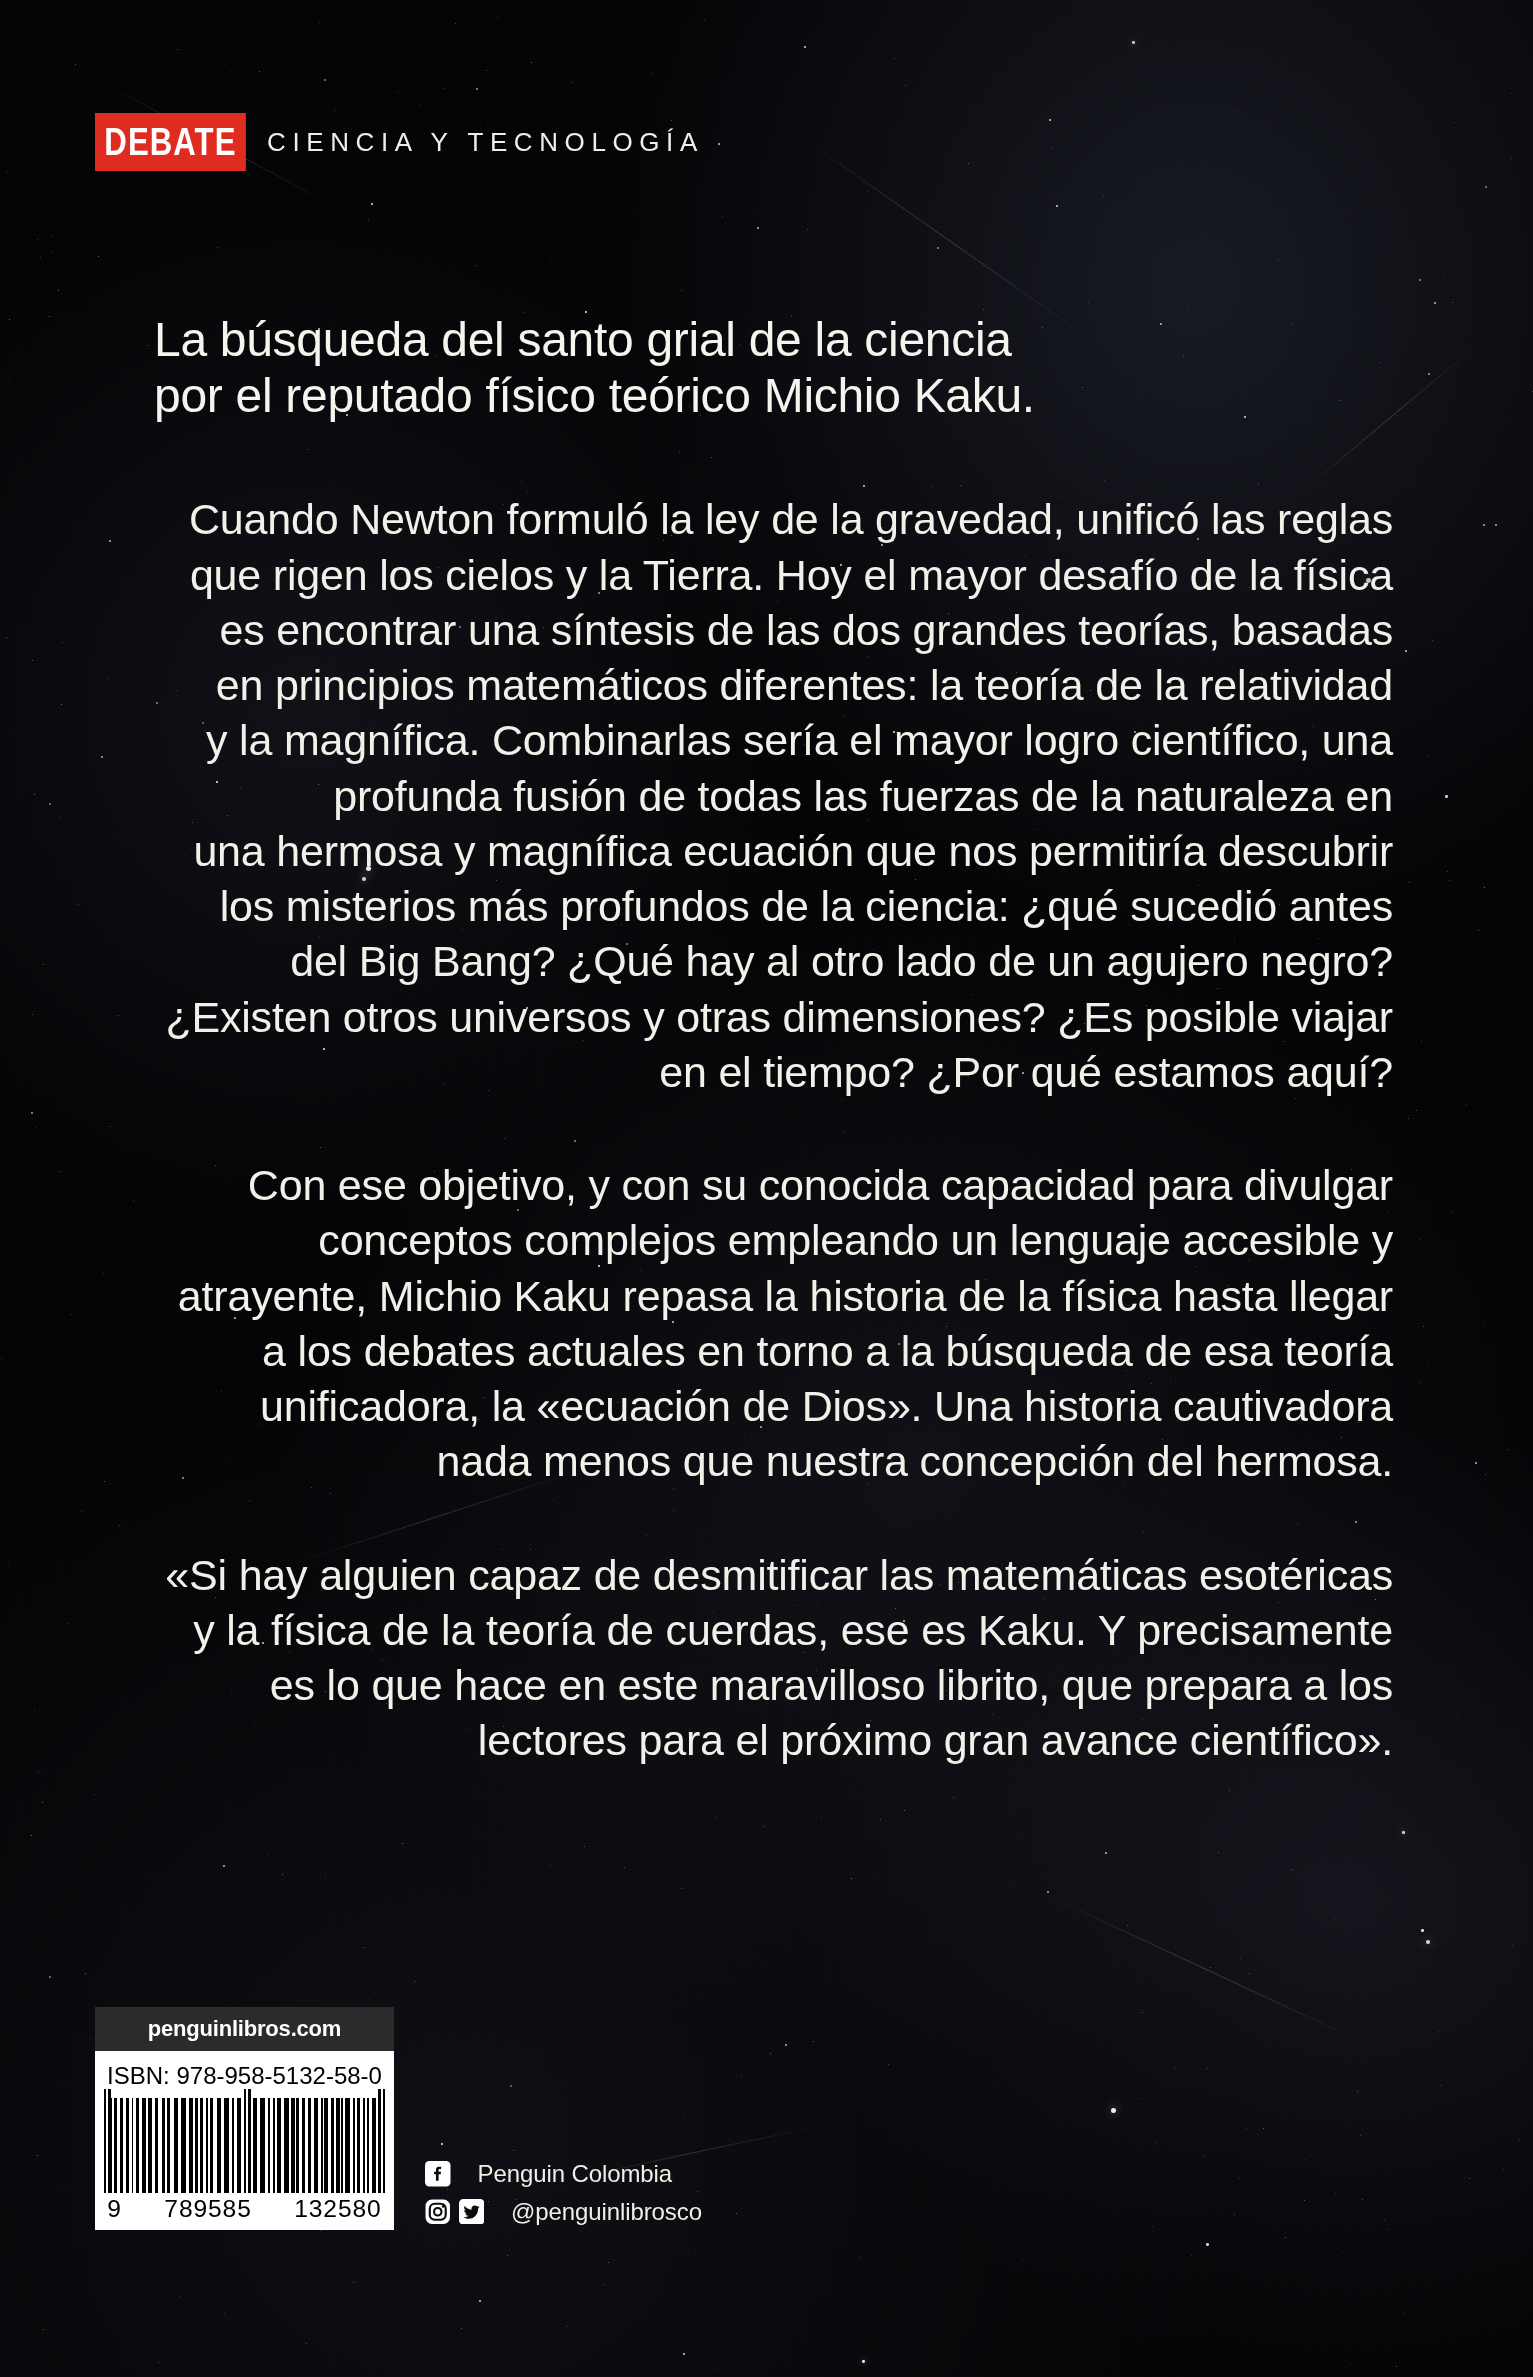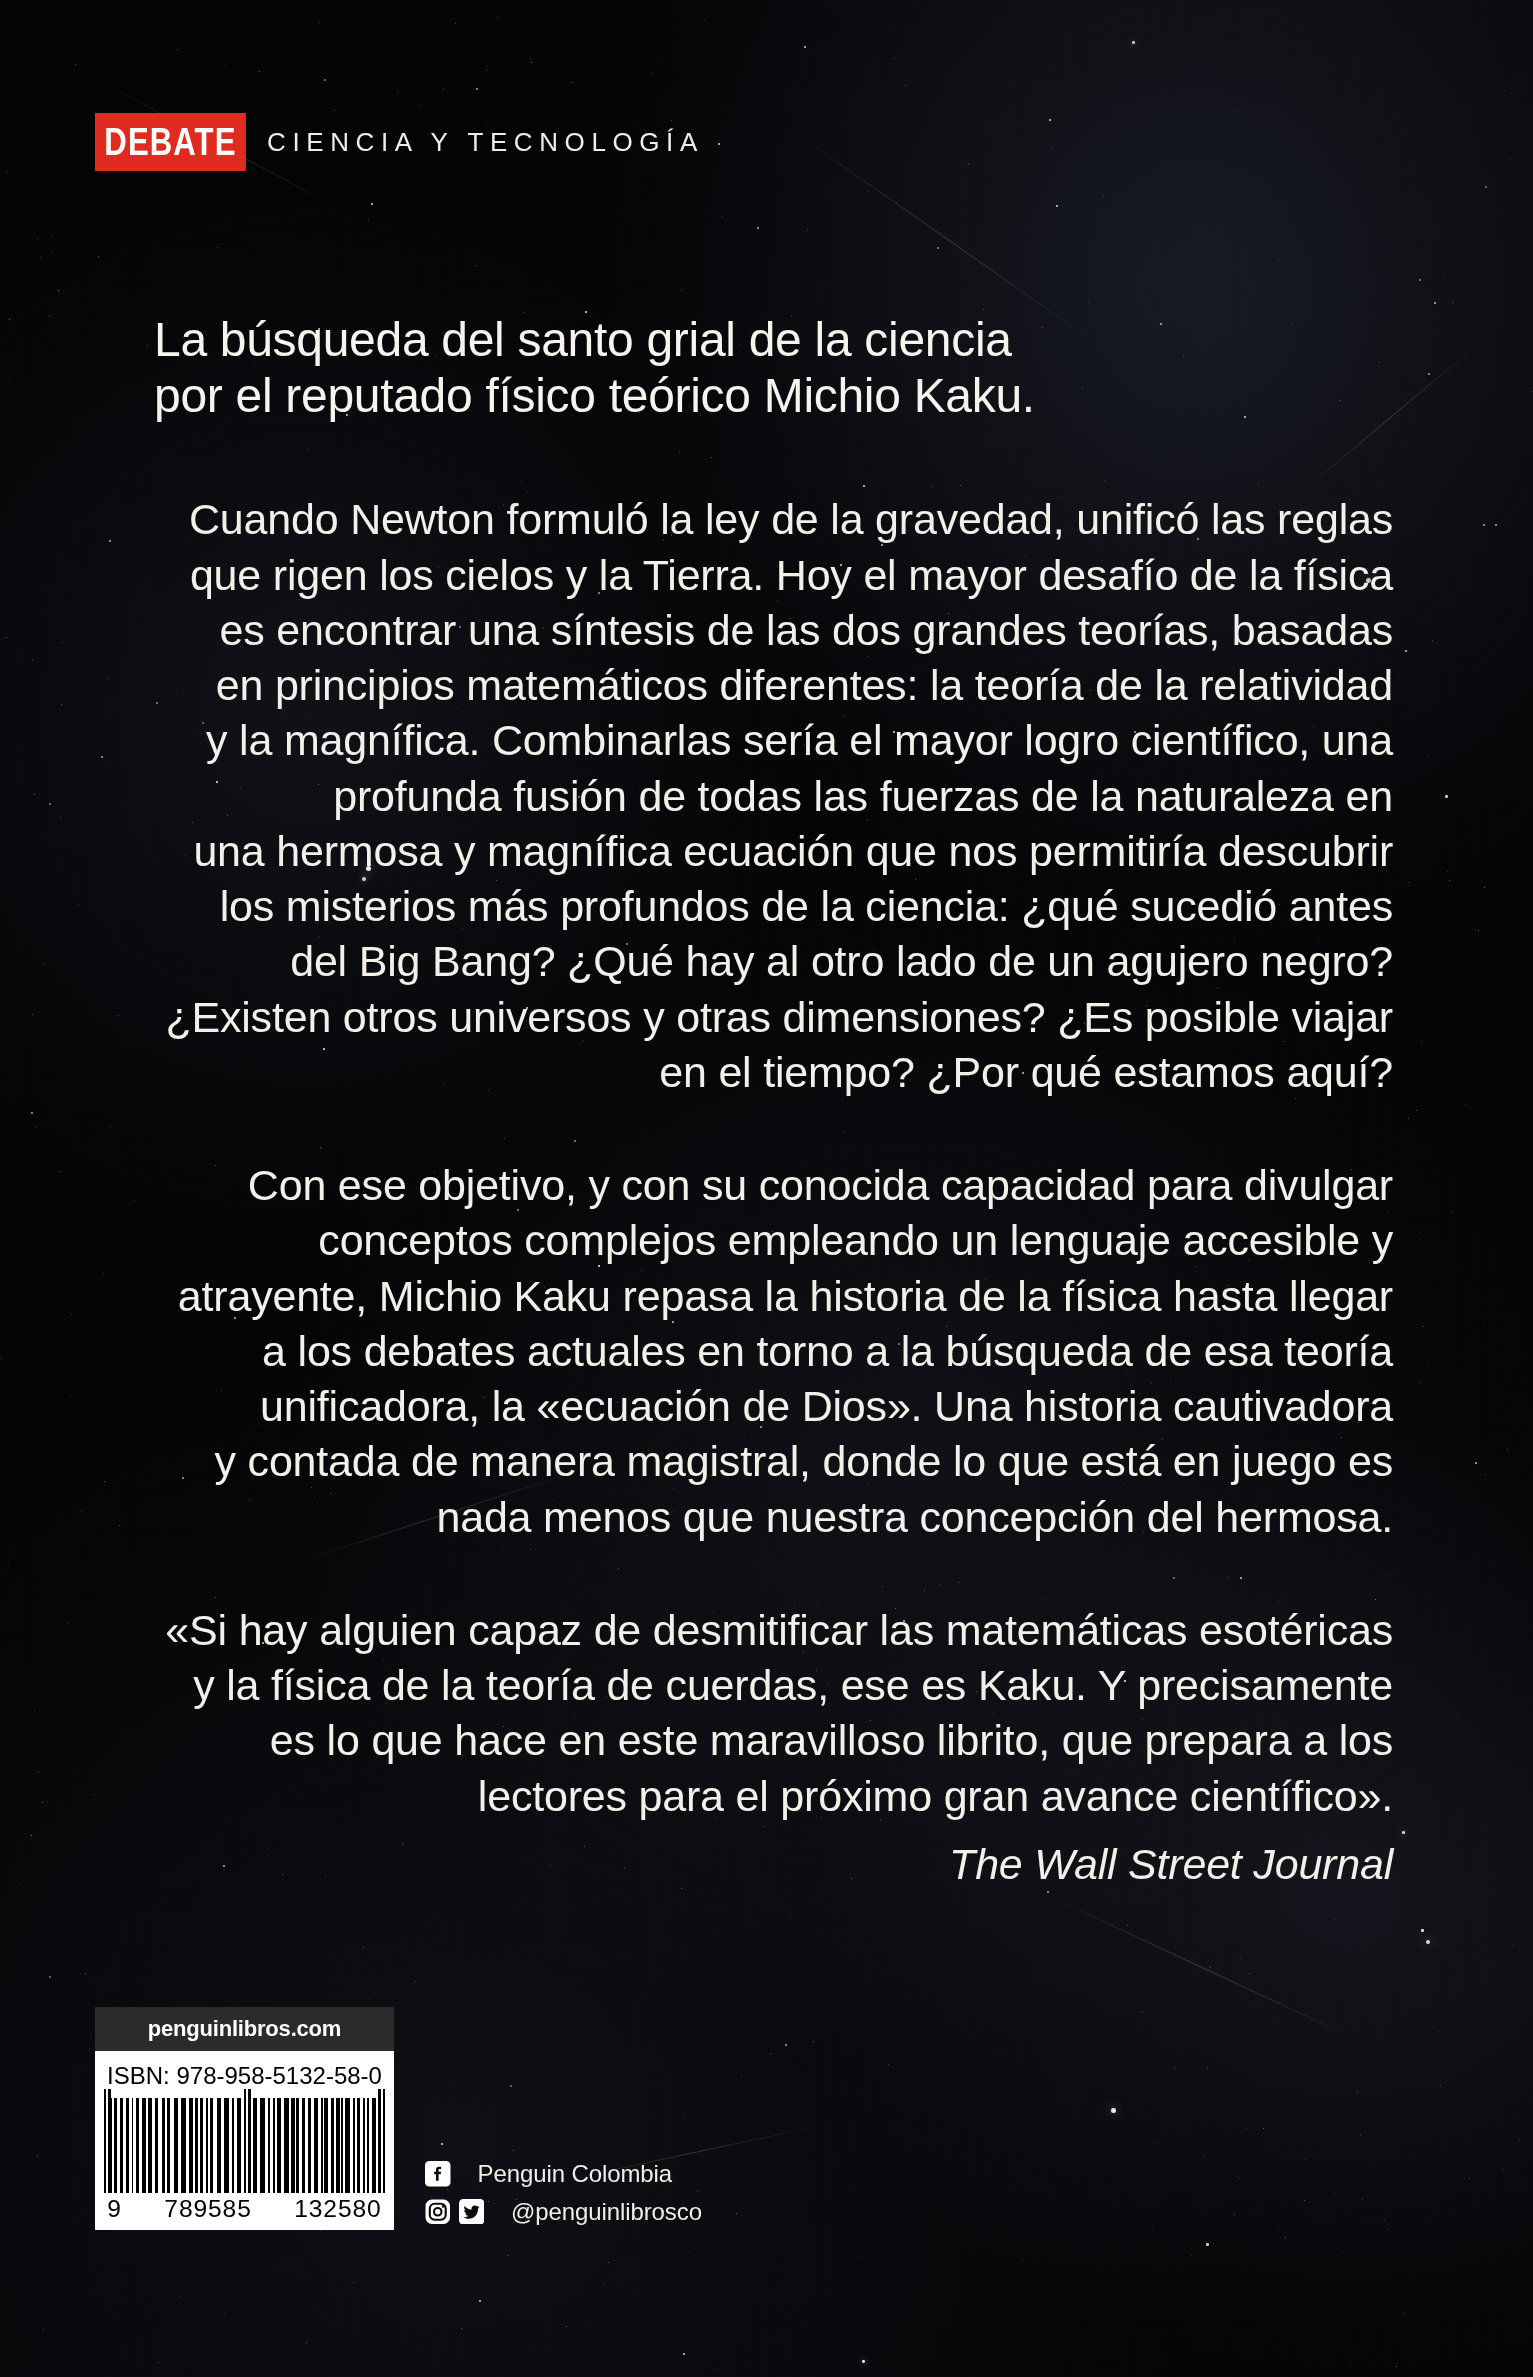--- a/index.html
+++ b/index.html
@@ -798,32 +798,30 @@
       <span class="ln">¿Existen otros universos y otras dimensiones? ¿Es posible viajar</span>
       <span class="ln">en el tiempo? ¿Por qué estamos aquí?</span>
     </p>
 
     <p class="para">
       <span class="ln">Con ese objetivo, y con su conocida capacidad para divulgar</span>
       <span class="ln">conceptos complejos empleando un lenguaje accesible y</span>
       <span class="ln">atrayente, Michio Kaku repasa la historia de la física hasta llegar</span>
       <span class="ln">a los debates actuales en torno a la búsqueda de esa teoría</span>
       <span class="ln">unificadora, la «ecuación de Dios». Una historia cautivadora</span>
-      <span class="ln">y contada de manera magistral, donde lo que está en juego es</span>
       <span class="ln">nada menos que nuestra concepción del hermosa.</span>
     </p>
 
     <p class="para quote">
       <span class="ln">«Si hay alguien capaz de desmitificar las matemáticas esotéricas</span>
       <span class="ln">y la física de la teoría de cuerdas, ese es Kaku. Y precisamente</span>
       <span class="ln">es lo que hace en este maravilloso librito, que prepara a los</span>
       <span class="ln">lectores para el próximo gran avance científico».</span>
     </p>
 
-    <p class="attribution">The Wall Street Journal</p>
   </div>
 
   <div class="barcode-block">
     <div class="penguin-url-bar">penguinlibros.com</div>
     <div class="barcode-card">
       <div class="isbn-text">ISBN: 978-958-5132-58-0</div>
       <div class="bars" id="bars">
           <i class="tall" style="width:2.6px"></i>
           <i class="g" style="width:2.6px"></i>
           <i class="tall" style="width:2.6px"></i>

